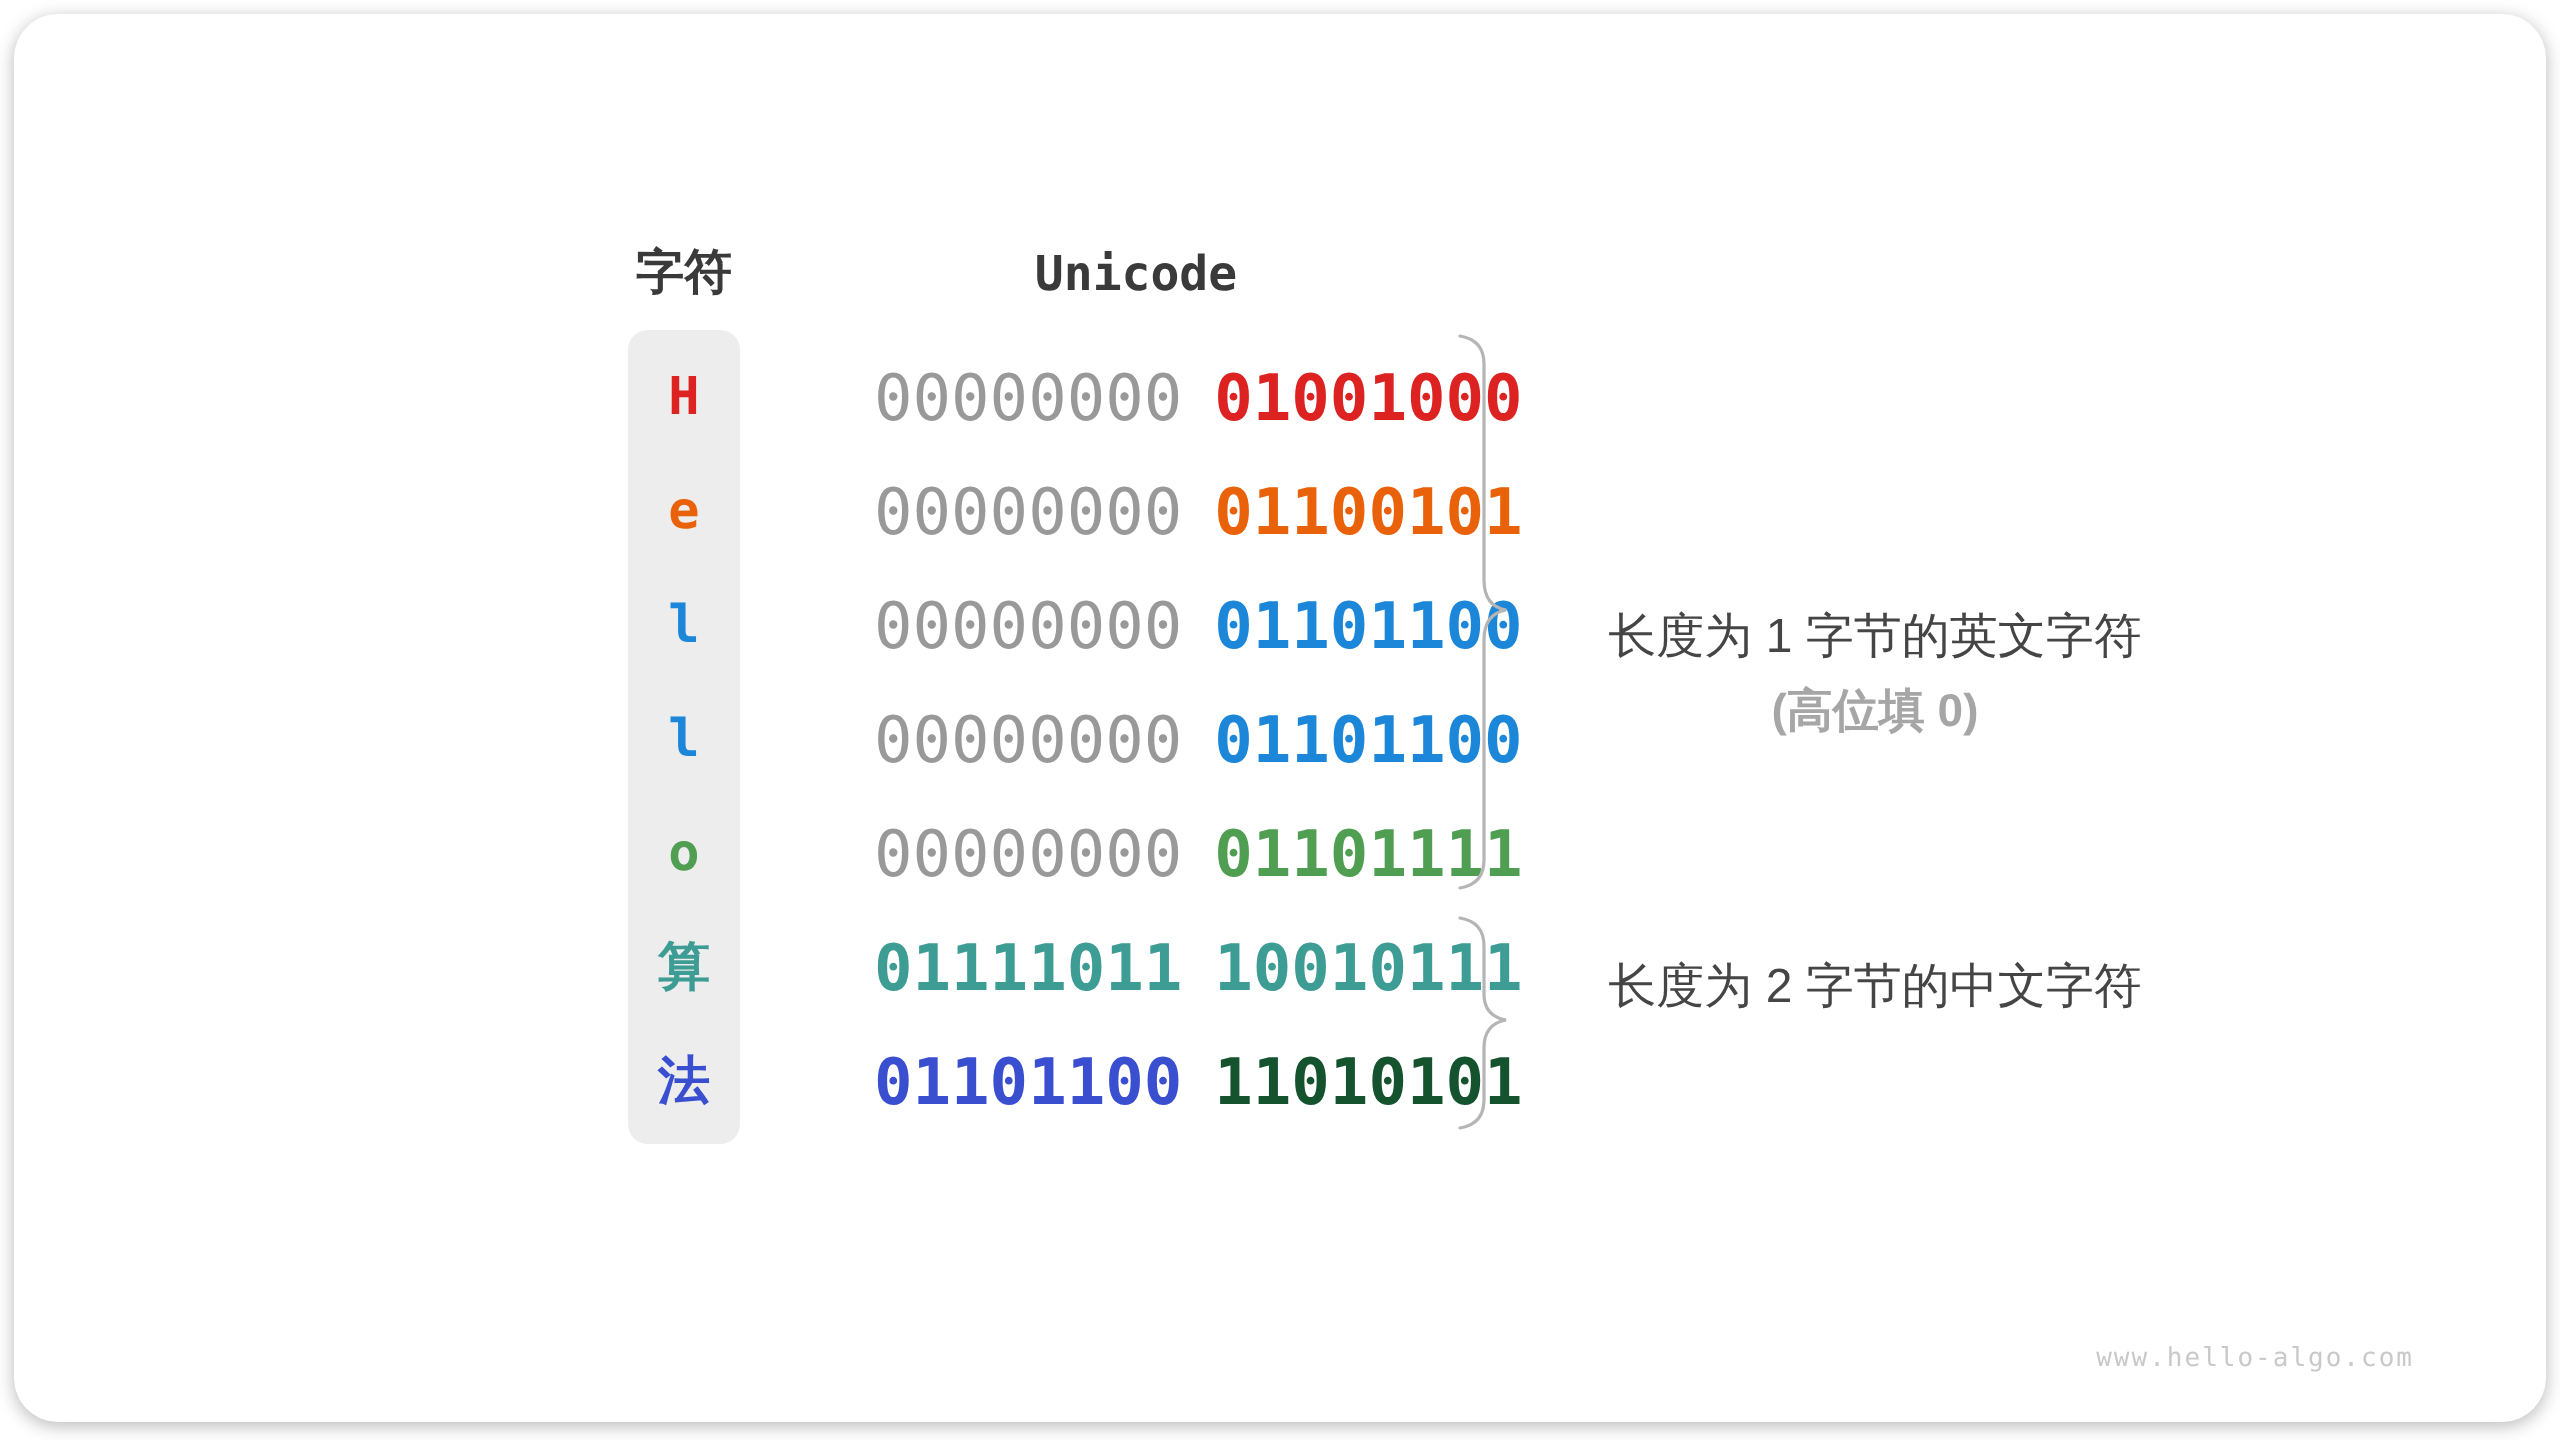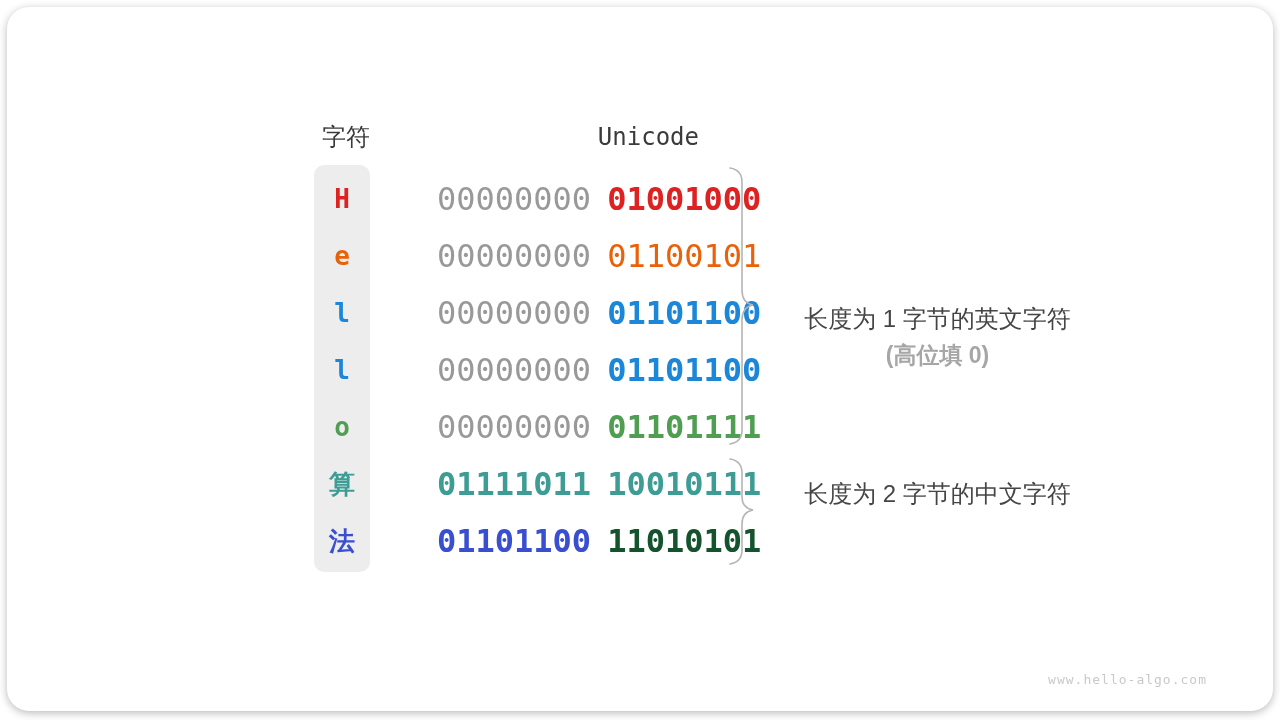--- a/index.html
+++ b/index.html
@@ -16,24 +16,24 @@
     border-radius: 22px;
     box-shadow: 0 2px 9px rgba(0,0,0,0.28);
   }
   .stage { position: absolute; inset: 0; }
 
   
   .hdr {
     position: absolute;
     top: 112px;
     height: 36px; line-height: 36px;
-    font-weight: normal;
+    font-weight: bold;
     font-size: 24px;
     color: #3a3a3a;
-    text-align: right;
+    text-align: center;
   }
   .hdr-char { left: 307px; width: 56px; }
   .hdr-unicode {
     left: 430px; width: 262px;
     font-family: "DejaVu Sans Mono", monospace;
   }
 
   
   .char-col-bg {
     position: absolute;
@@ -117,21 +117,21 @@
 
     <div class="row" style="top:164px">
       <div class="char-cell" style="color: rgb(221, 34, 34);">H</div>
       <div class="bin-cell">
         <span class="high-byte" style="color: rgb(153, 153, 153); font-weight: normal;">00000000</span><span class="low-byte" style="color: rgb(221, 34, 34); font-weight: bold;">01001000</span>
       </div>
     </div>
     <div class="row" style="top:221px">
       <div class="char-cell" style="color: rgb(233, 97, 9);">e</div>
       <div class="bin-cell">
-        <span class="high-byte" style="color: rgb(153, 153, 153); font-weight: normal;">00000000</span><span class="low-byte" style="color: rgb(233, 97, 9); font-weight: normal; margin-top: 20px;">01100101</span>
+        <span class="high-byte" style="color: rgb(153, 153, 153); font-weight: normal;">00000000</span><span class="low-byte" style="color: rgb(233, 97, 9); font-weight: bold; margin-top: 20px;">01100101</span>
       </div>
     </div>
     <div class="row" style="top:278px">
       <div class="char-cell" style="color: rgb(28, 135, 216);">l</div>
       <div class="bin-cell">
         <span class="high-byte" style="color: rgb(153, 153, 153); font-weight: normal;">00000000</span><span class="low-byte" style="color: rgb(28, 135, 216); font-weight: bold;">01101100</span>
       </div>
     </div>
     <div class="row" style="top:335px">
       <div class="char-cell" style="color: rgb(28, 135, 216);">l</div>

